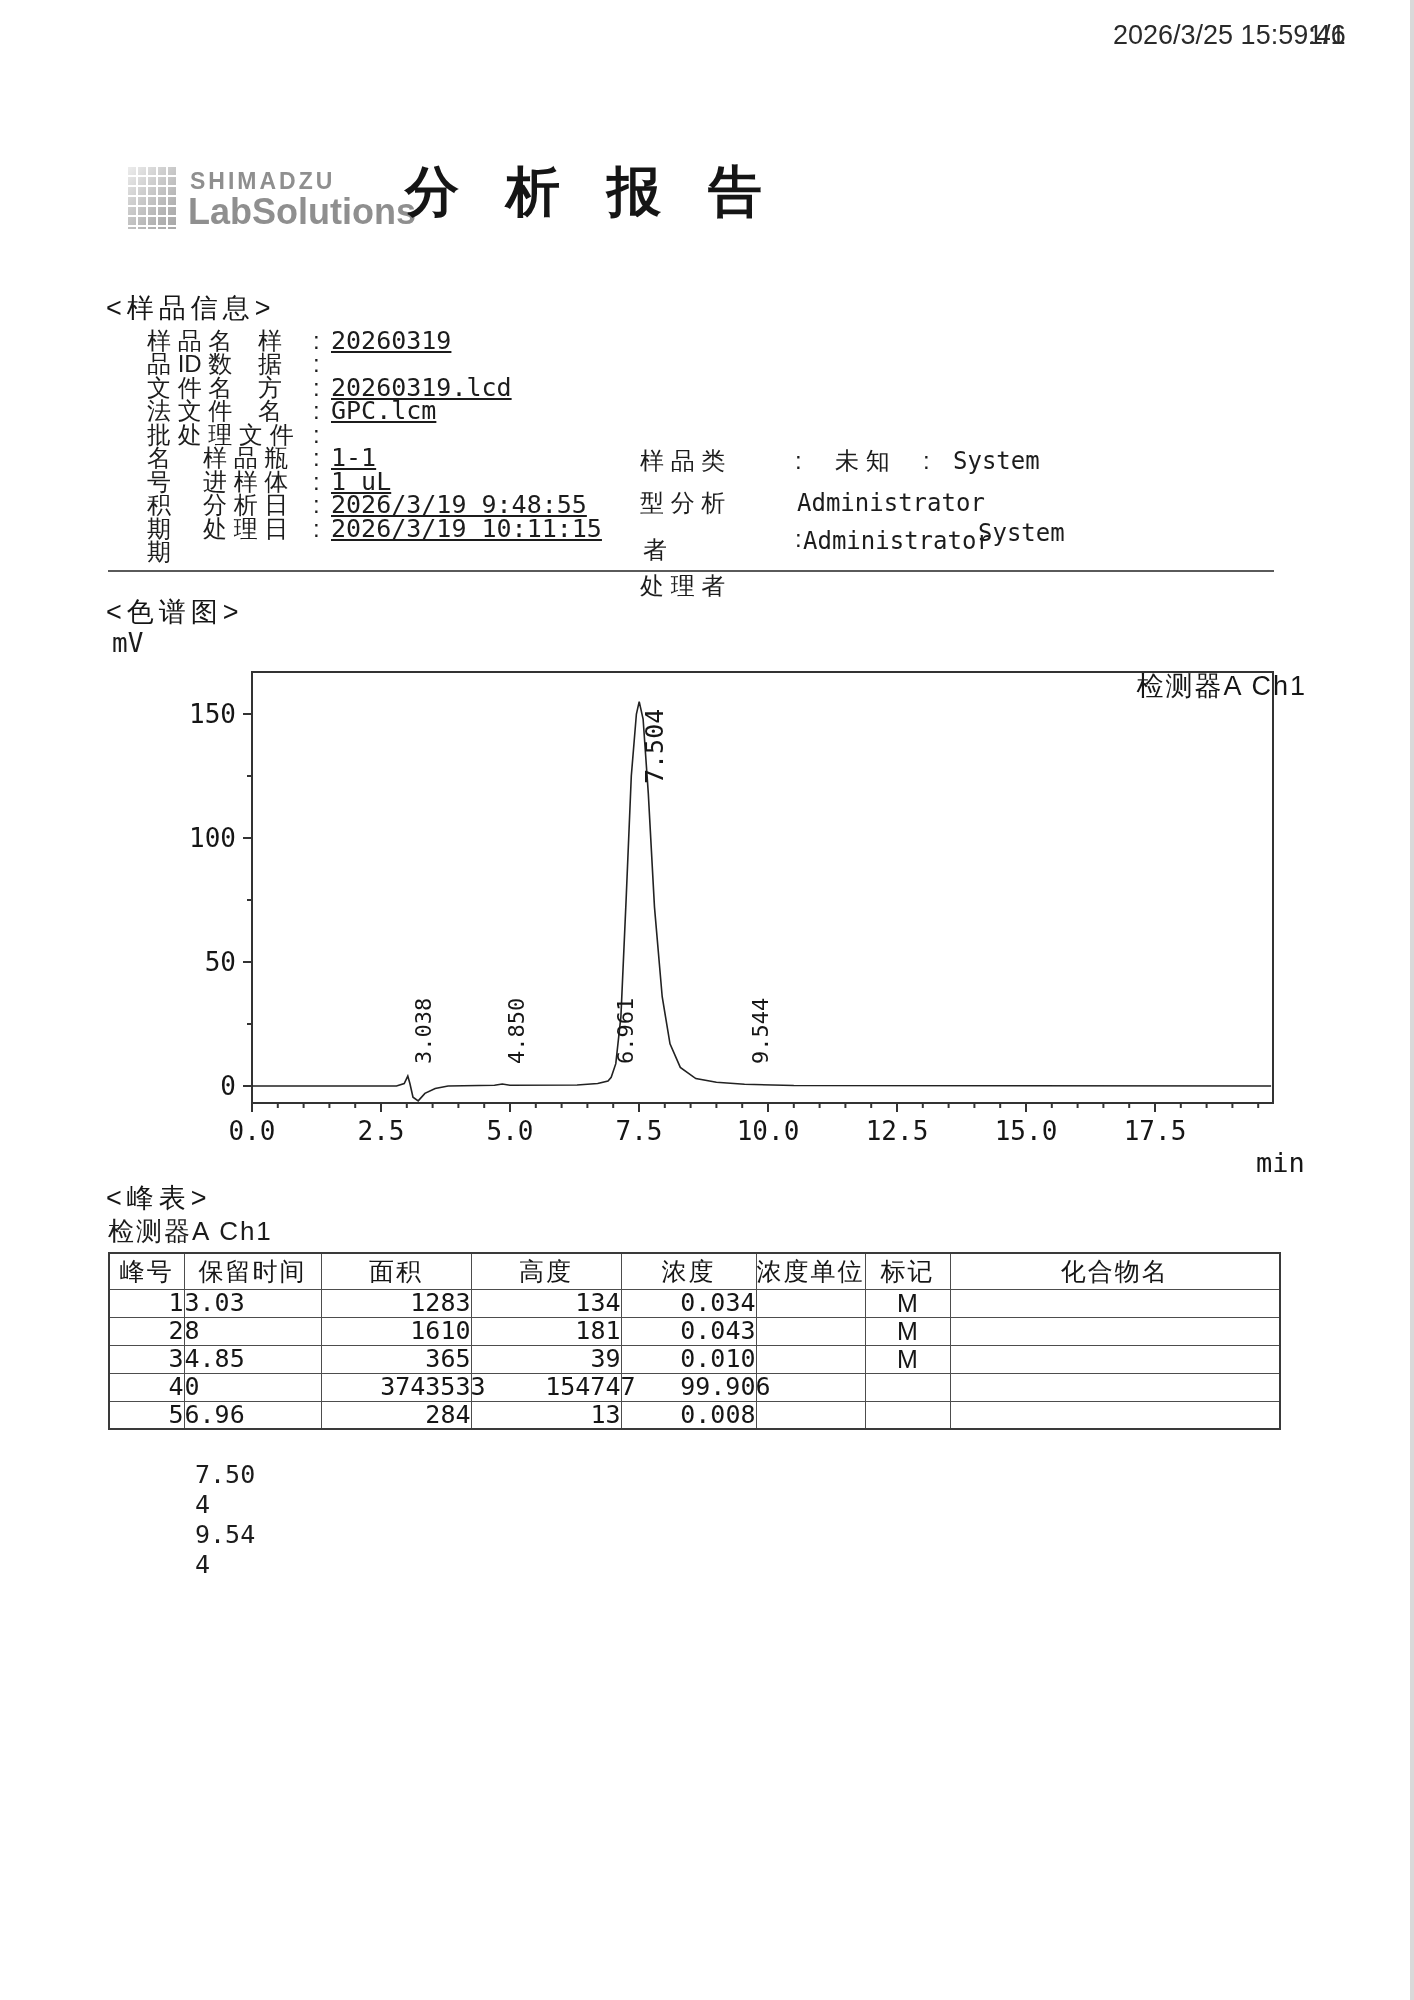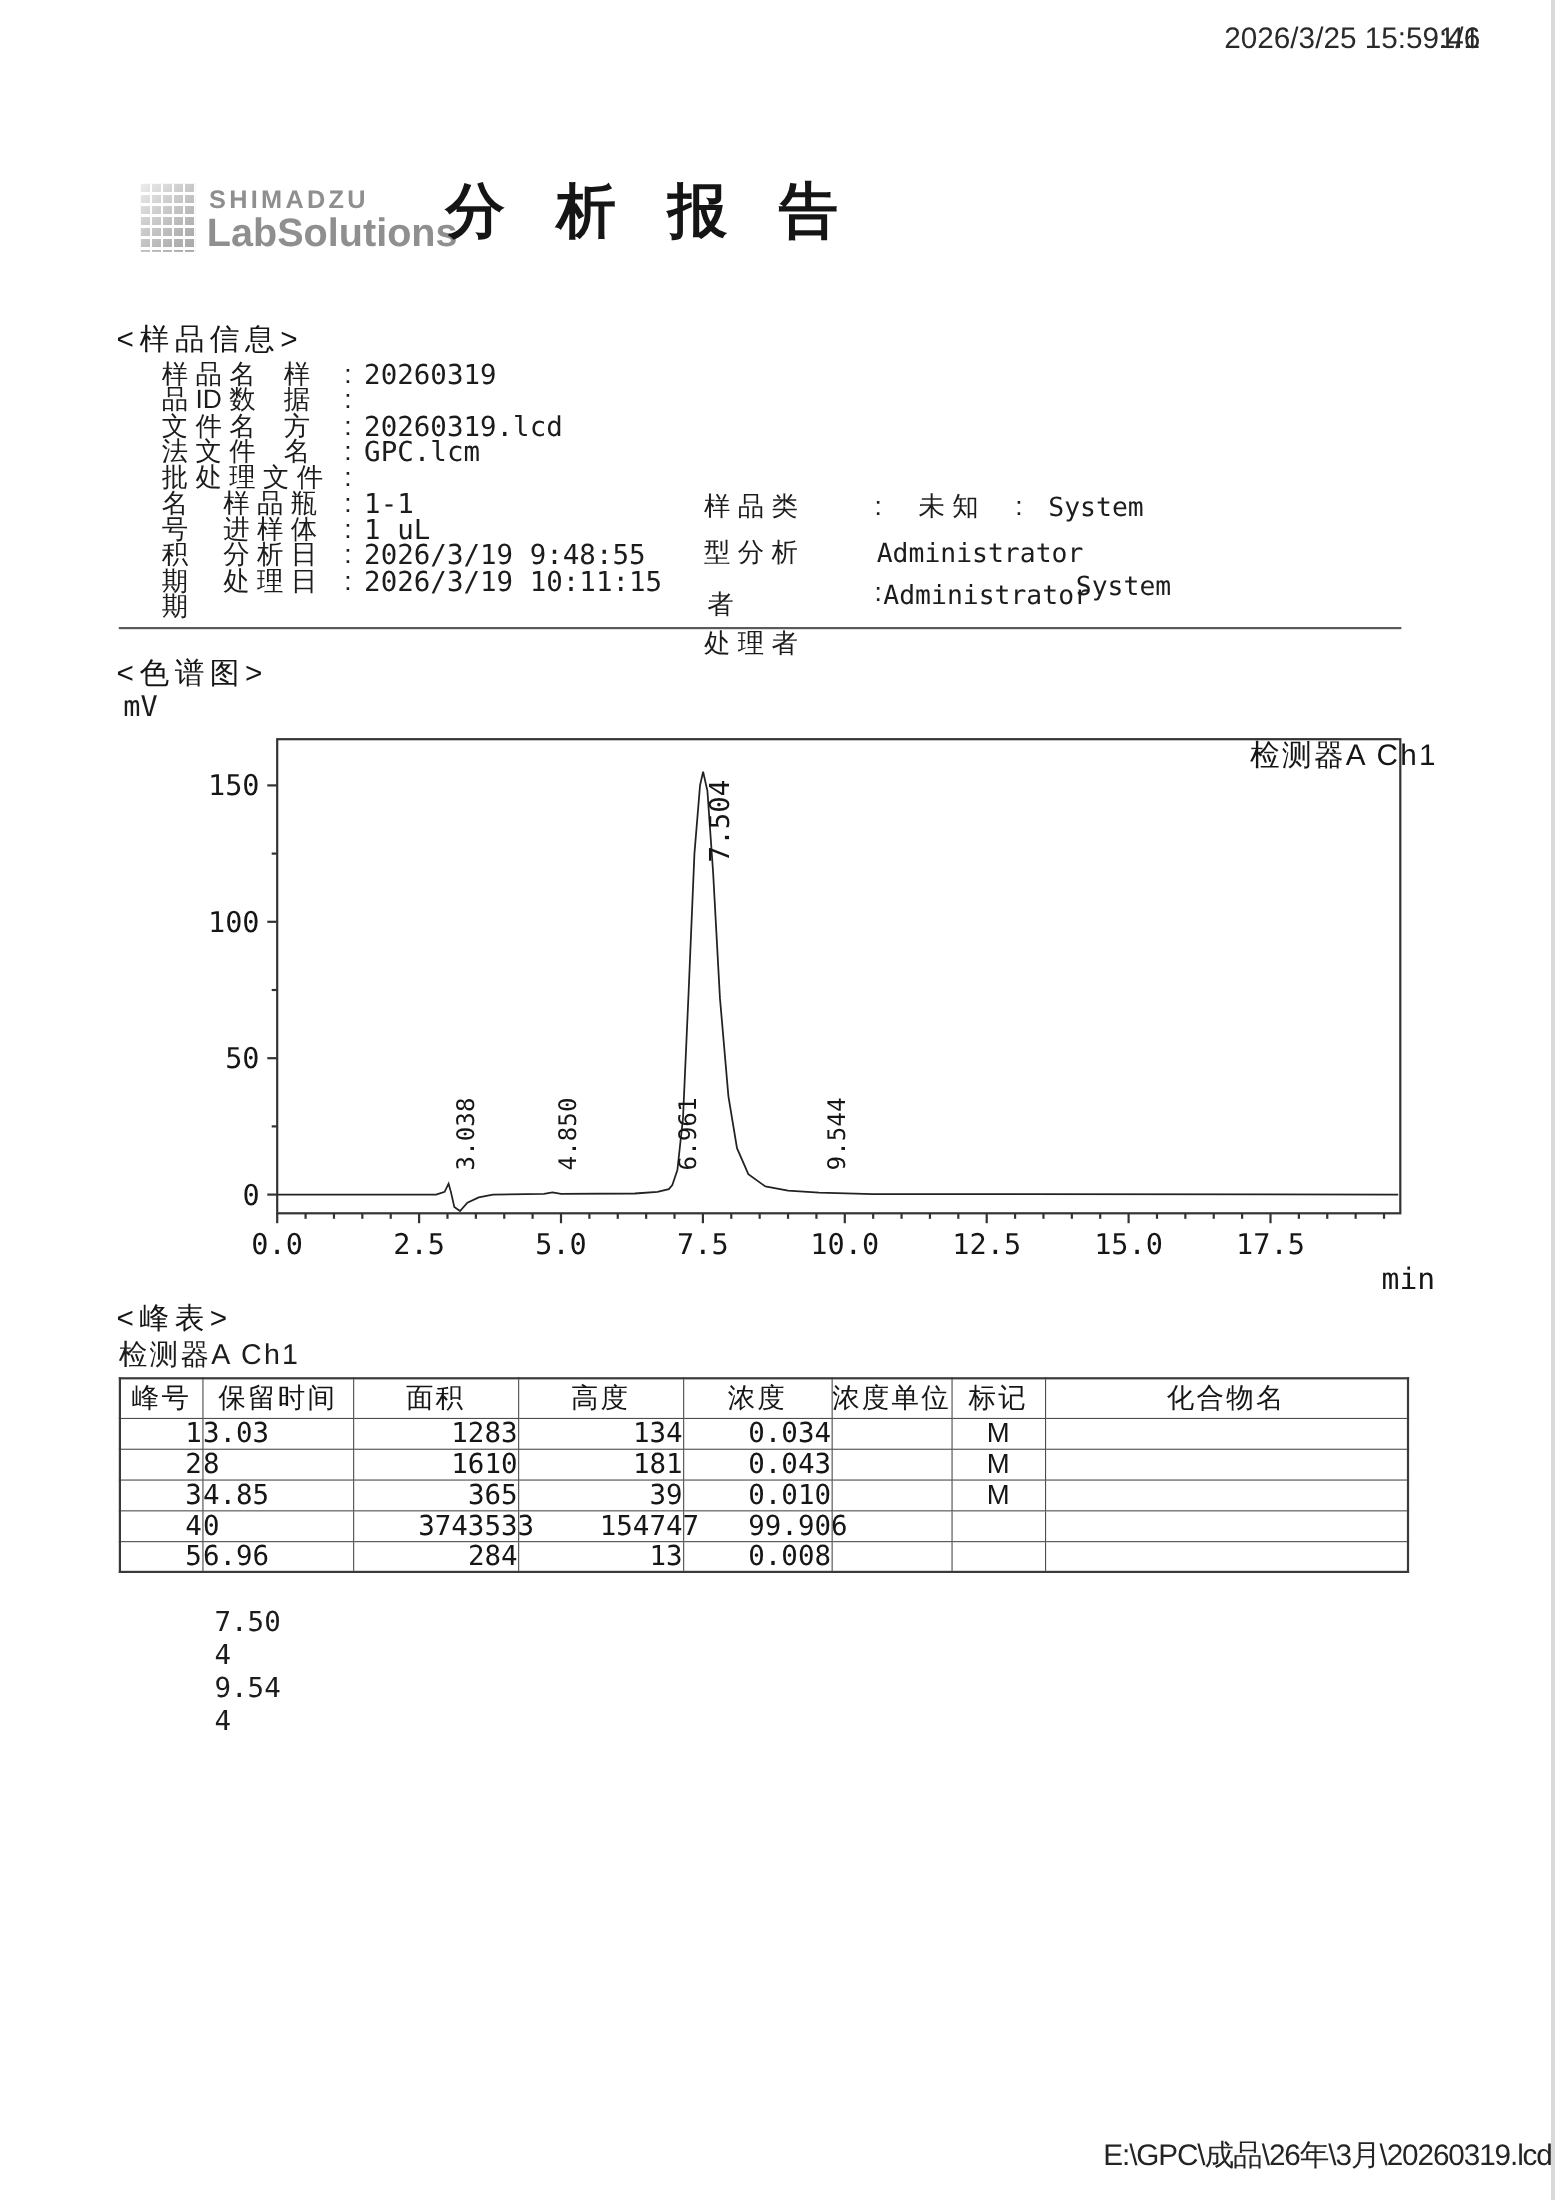--- a/index.html
+++ b/index.html
@@ -29,21 +29,21 @@
   #h-chrom{top:594px;left:106px;}
   #h-peaks{top:1180px;left:106px;}
   #peaks-detector{top:1214px;left:108px;font-size:26px;letter-spacing:2px;}
 
   
   .si-row{position:absolute;left:0;top:0;height:24px;font-size:24px;line-height:24px;width:1414px;}
   .si-a{position:absolute;left:147px;}
   .si-b1{position:absolute;left:258px;}
   .si-b2{position:absolute;left:203px;}
   .si-c{position:absolute;left:313px;}
-  .si-v{position:absolute;left:331px;font-size:25px;}
+  .si-v{position:absolute;left:331px;font-size:25px;text-decoration:underline;}
   .rt{position:absolute;font-size:24px;line-height:24px;}
 
   #divider{top:570px;left:108px;width:1166px;height:0;border-top:2px solid #5a5a5a;}
 
   #mv-label{top:628px;left:112px;font-size:26px;}
   #chart-svg{position:absolute;left:0;top:590px;}
 
   
   #peak-table{position:absolute;left:108px;top:1252px;border-collapse:collapse;table-layout:fixed;
               font-size:25px;color:#161616;}
@@ -310,14 +310,13 @@
         <td></td>
       </tr>
     </tbody>
   </table>
 
   <div class="abs dangle mono" style="top:1460px">7.50</div>
   <div class="abs dangle mono" style="top:1490px">4</div>
   <div class="abs dangle mono" style="top:1520px">9.54</div>
   <div class="abs dangle mono" style="top:1550px">4</div>
 
-  <div class="abs" style="left:1003px;top:1941px;font-size:27px;letter-spacing:-1px;color:#242424;">E:\GPC\成品\26年\3月\20260319.lcd</div>
 </div>
 
 </body></html>

